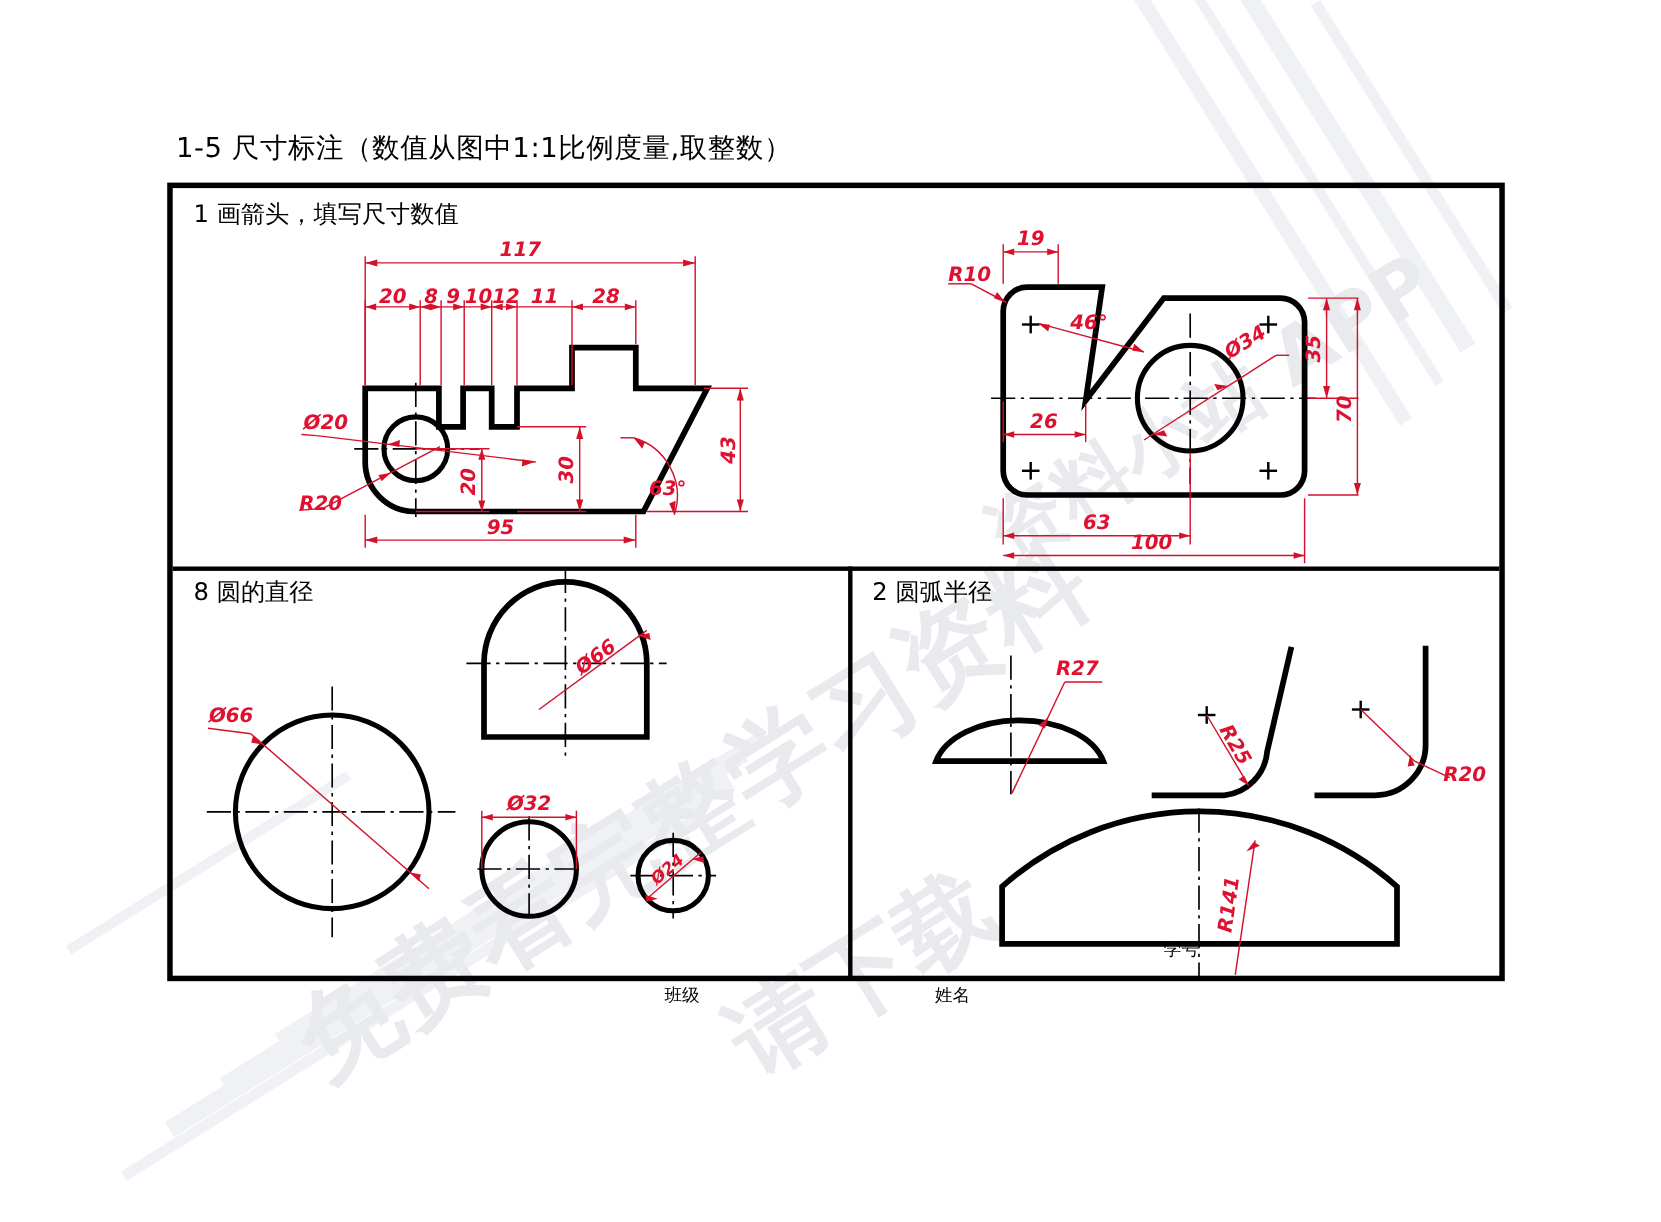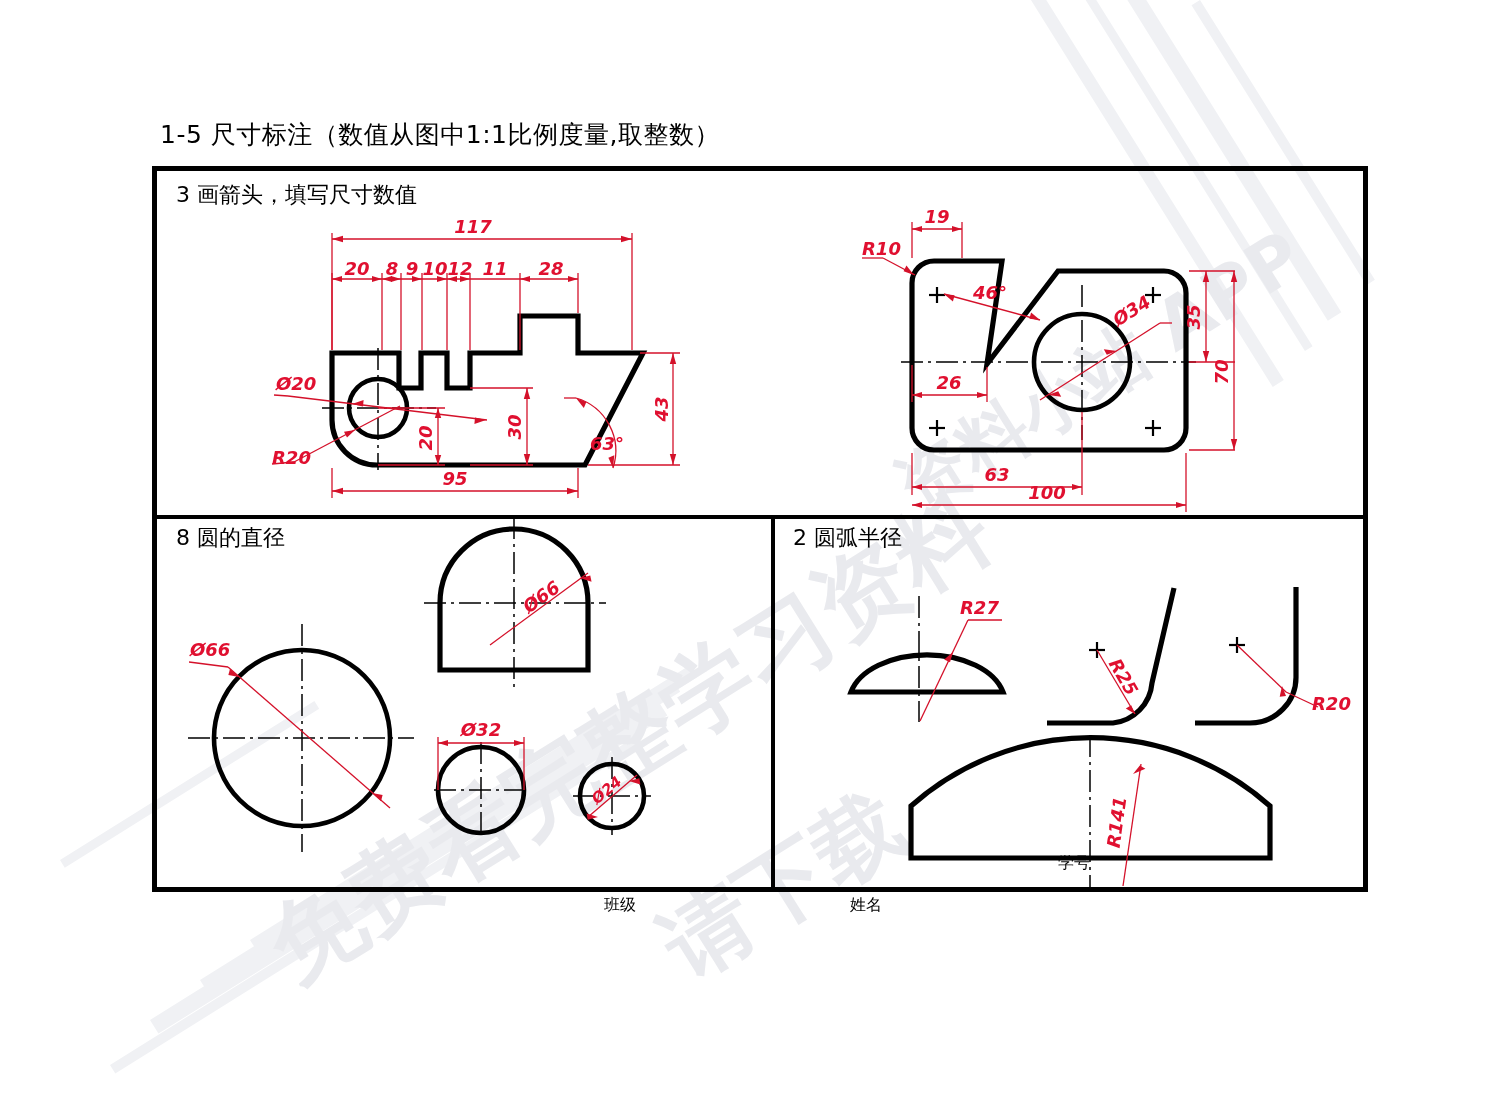--- a/index.html
+++ b/index.html
@@ -59,21 +59,21 @@
   <div class="wm-text" style="left:880px;top:455px;font-size:70px;transform:rotate(-32deg);">资料小站 APP</div>
 </div>
 
 <div id="page-title">1-5 尺寸标注（数值从图中1:1比例度量,取整数）</div>
 
 <div id="frame">
   <div class="hdiv" style="top:344px;"></div>
   <div class="vdiv" style="left:614px;top:344px;height:374px;"></div>
 </div>
 
-<div class="cell-title" style="left:176px;top:180px;">3 画箭头，填写尺寸数值</div>
+<div class="cell-title" style="left:176px;top:180px;">1 画箭头，填写尺寸数值</div>
 <div class="cell-title" style="left:176px;top:523px;">8 圆的直径</div>
 <div class="cell-title" style="left:793px;top:523px;">2 圆弧半径</div>
 
 <svg class="draw" width="1510" height="1111" viewBox="0 0 1510 1111">
 
   <g>
 
     <path class="obj" d="
       M 332,353
       L 332,420

